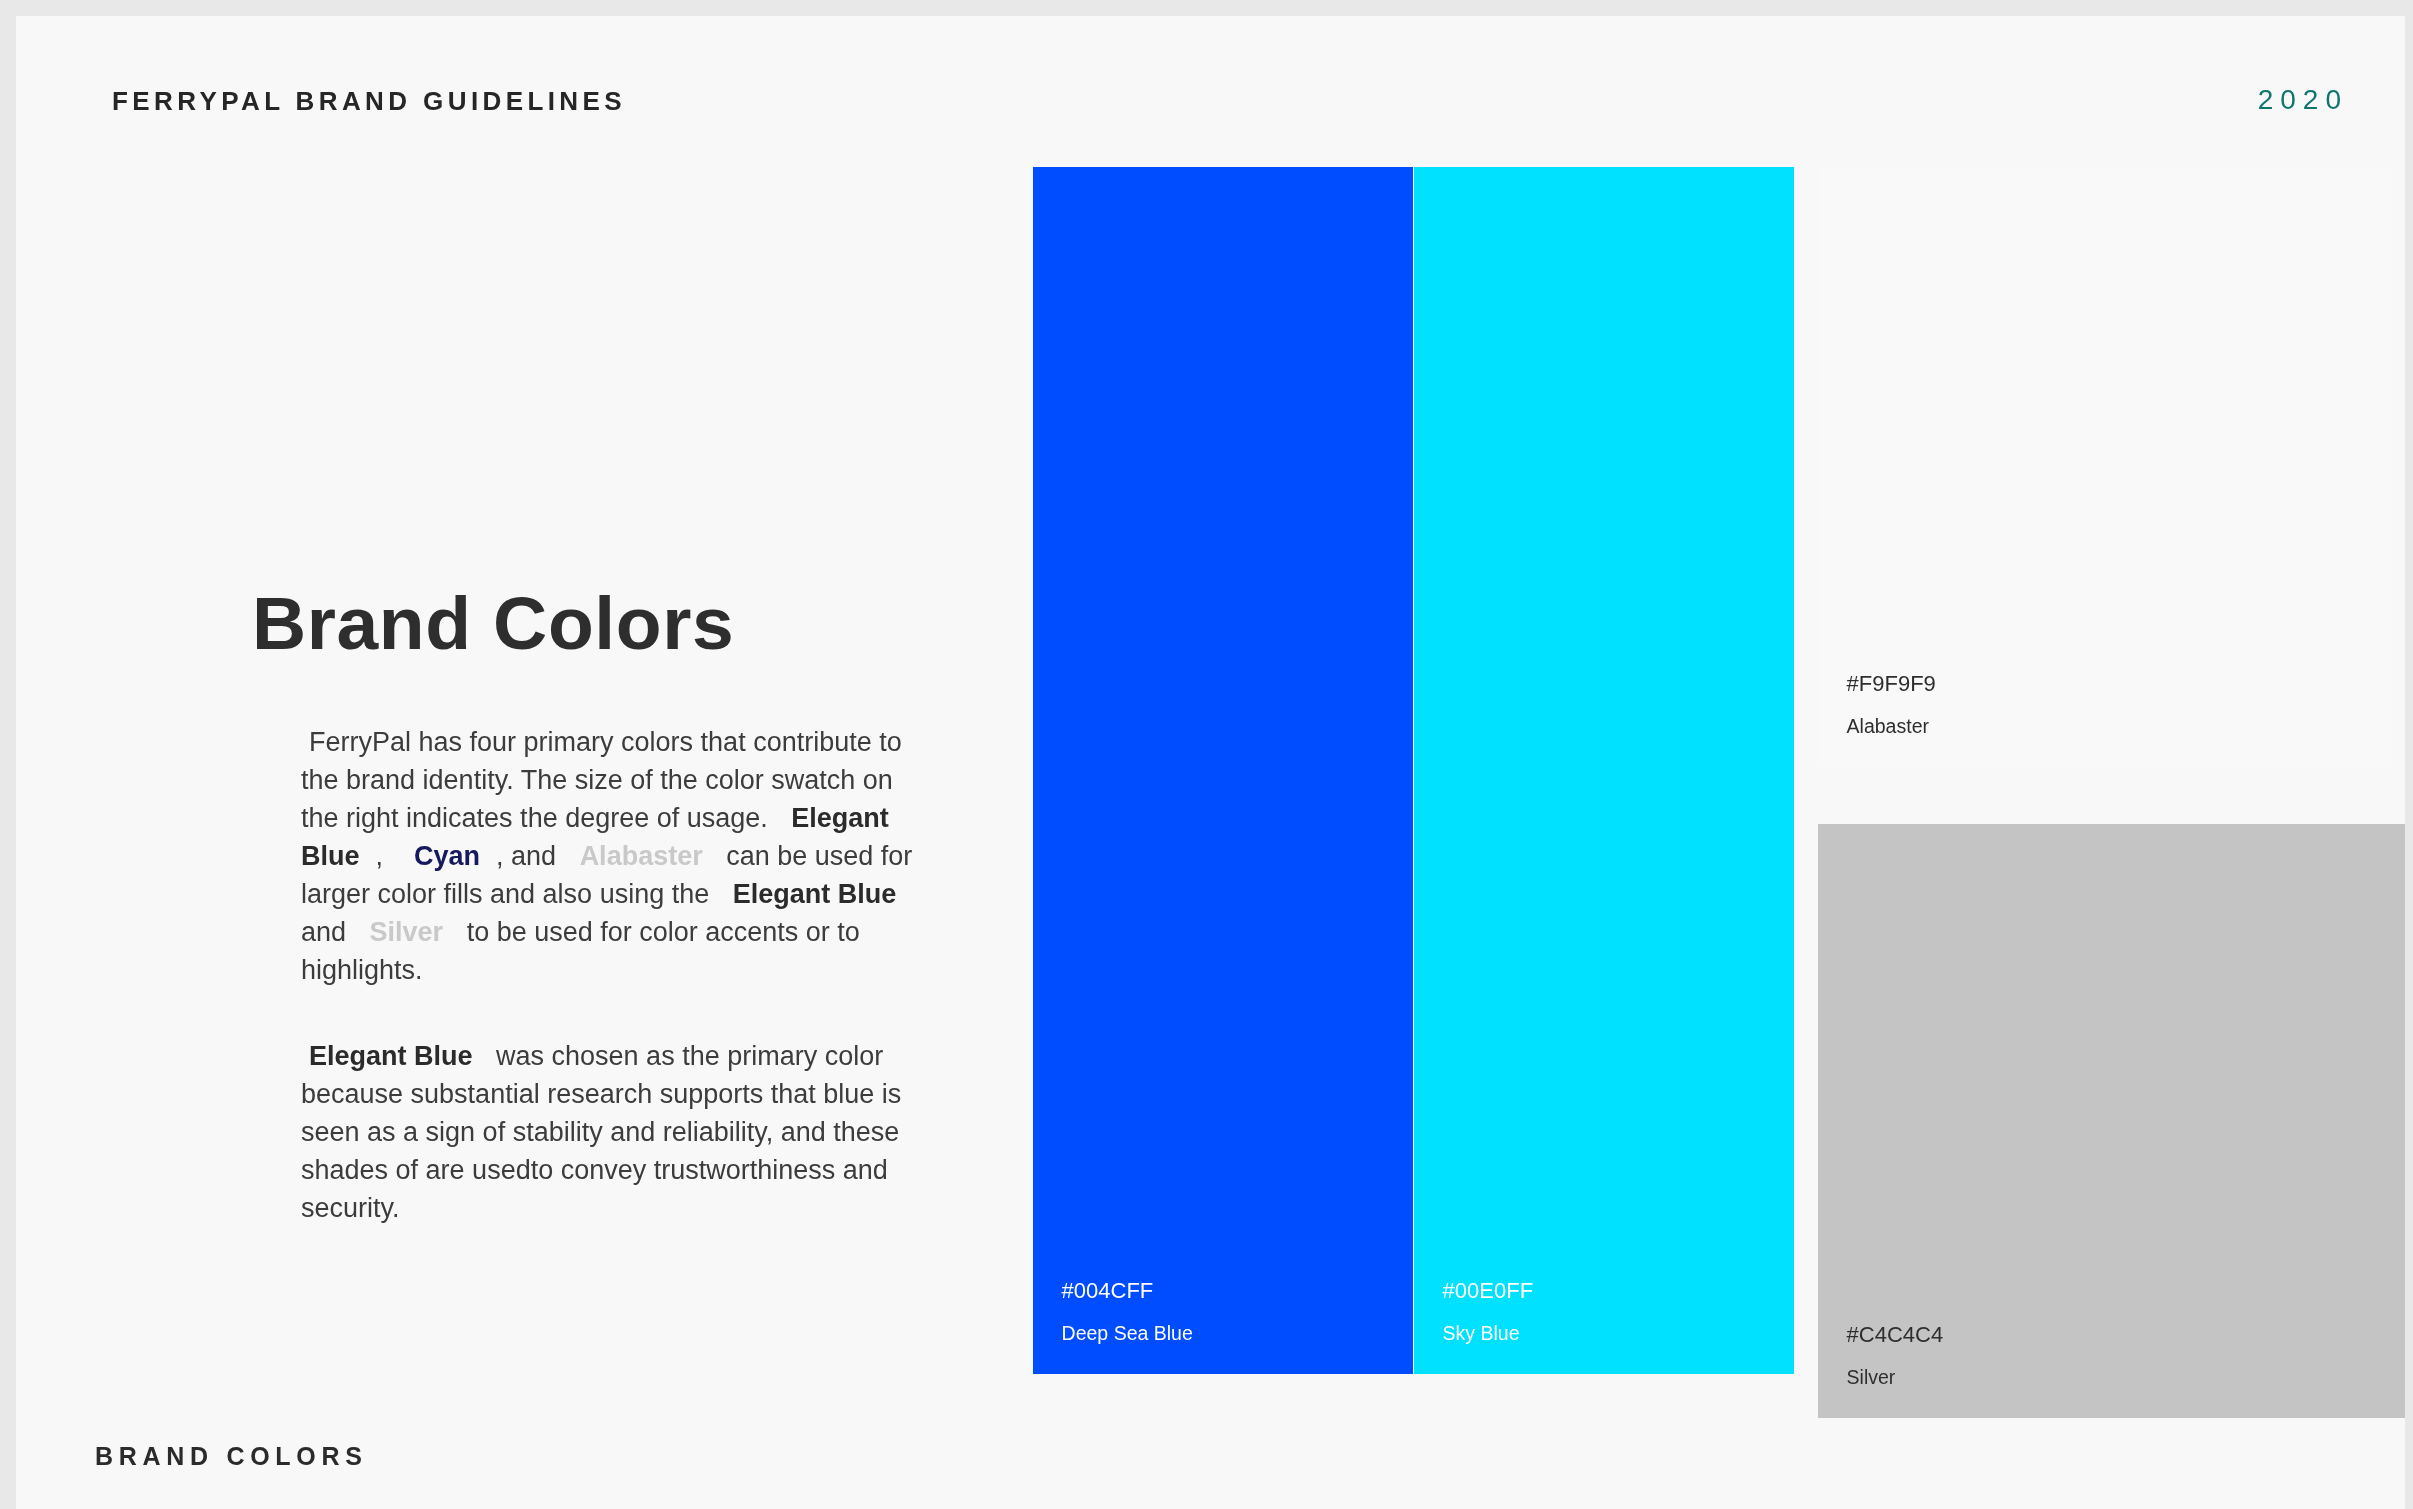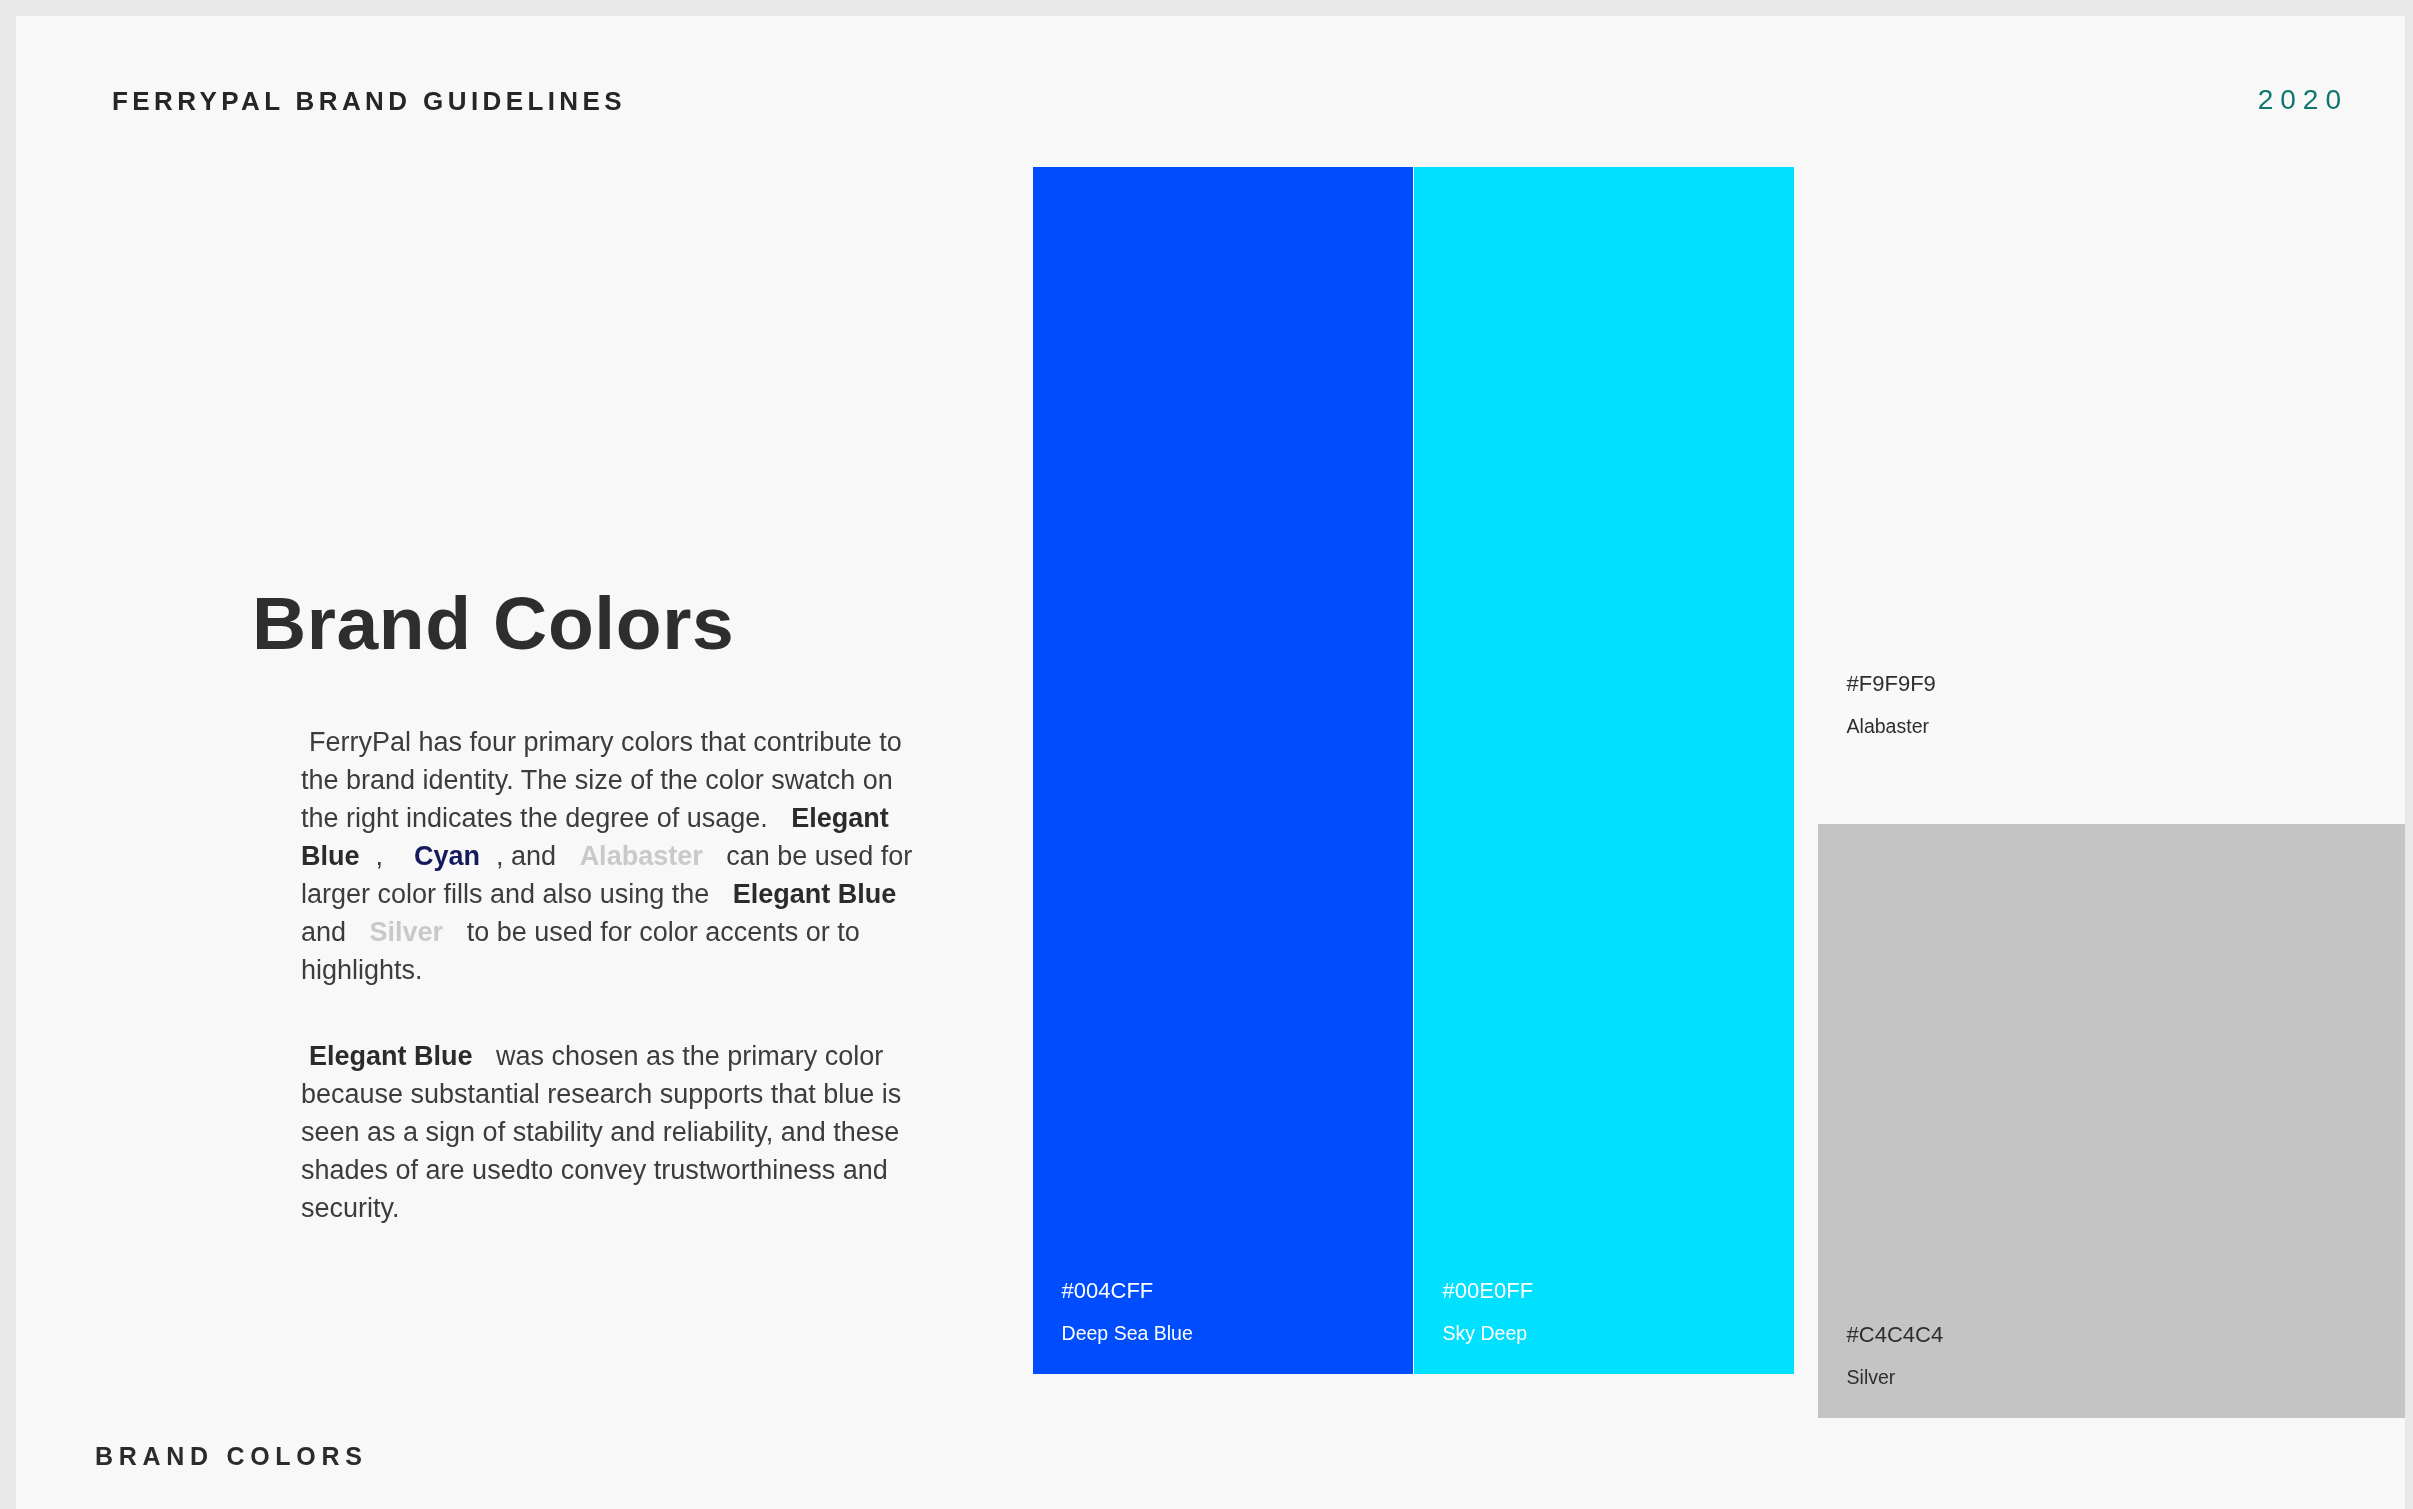--- a/index.html
+++ b/index.html
@@ -110,21 +110,21 @@
   <div class="swatch swatch-deep-sea-blue" style="background-color: rgb(0, 76, 255);">
     <div class="sw-label" style="color: rgb(255, 255, 255);">
       <div class="sw-hex">#004CFF</div>
       <div class="sw-name">Deep Sea Blue</div>
     </div>
   </div>
 
   <div class="swatch swatch-sky-blue" style="background-color: rgb(0, 224, 255);">
     <div class="sw-label" style="color: rgb(255, 255, 255);">
       <div class="sw-hex">#00E0FF</div>
-      <div class="sw-name">Sky Deep</div>
+      <div class="sw-name">Sky Blue</div>
     </div>
   </div>
 
   <div class="swatch swatch-alabaster" style="background-color: rgb(249, 249, 249);">
     <div class="sw-label" style="color: rgb(46, 46, 46);">
       <div class="sw-hex">#F9F9F9</div>
       <div class="sw-name">Alabaster</div>
     </div>
   </div>
 

